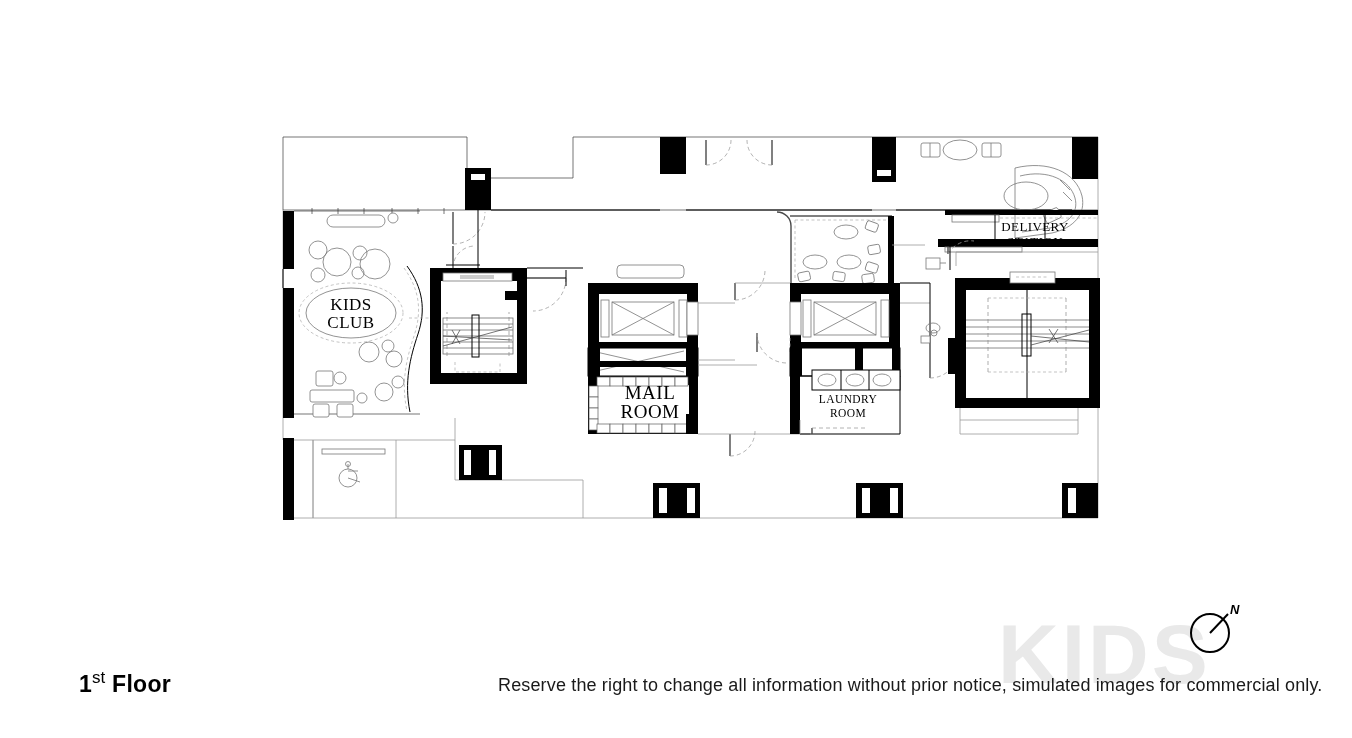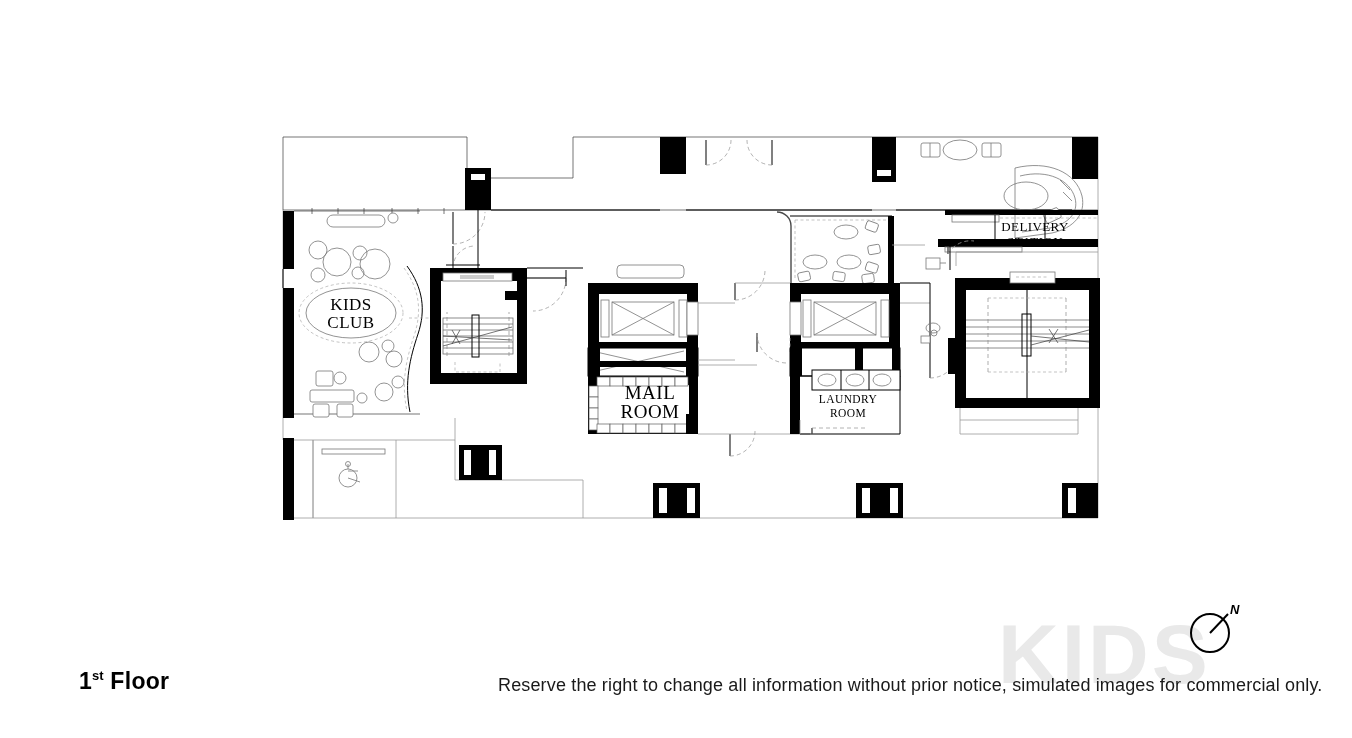--- a/index.html
+++ b/index.html
@@ -51,22 +51,22 @@
     position: absolute;
     left: 79px;
     top: 668px;
     font-size: 23px;
     font-weight: bold;
     color: #000000;
     letter-spacing: 0.3px;
     white-space: nowrap;
   }
   .floor-title sup {
-    font-size: 13px;
-    font-weight: bold;
+    font-size: 17px;
+    font-weight: normal;
     vertical-align: super;
     letter-spacing: 0;
   }
   .disclaimer {
     position: absolute;
     left: 498px;
     top: 675px;
     font-size: 18px;
     color: #1a1a1a;
     letter-spacing: 0.15px;

